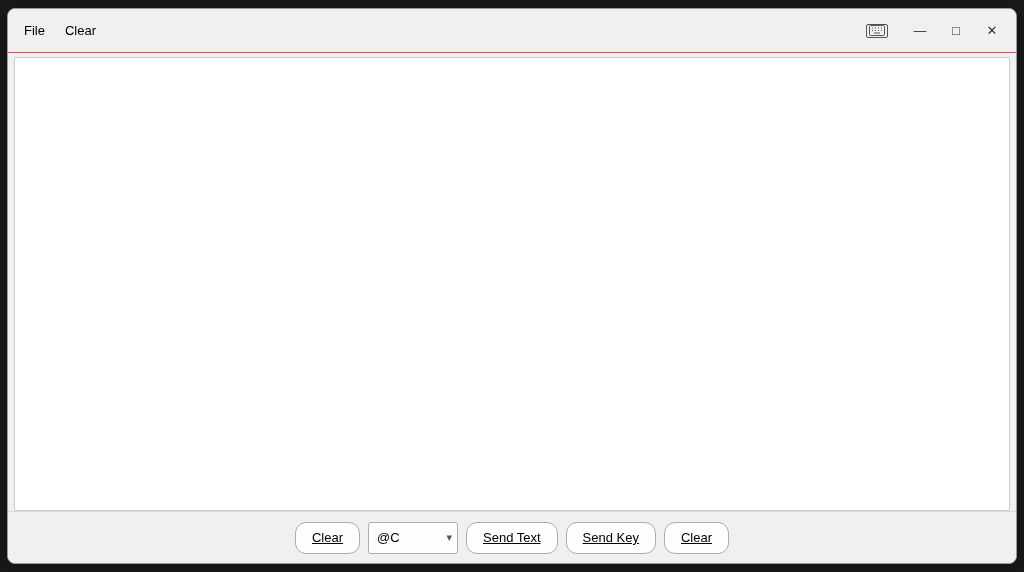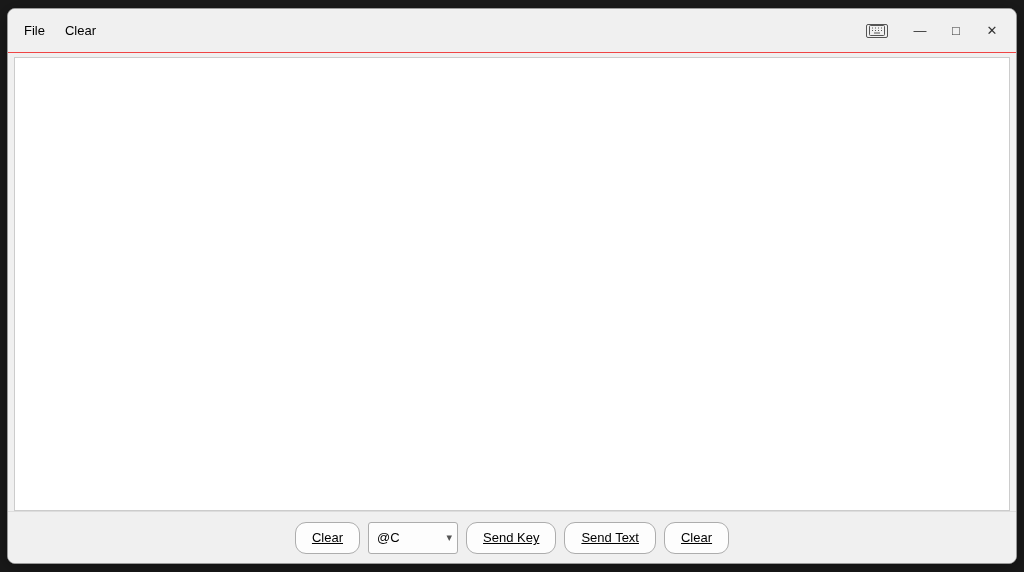--- a/index.html
+++ b/index.html
@@ -205,17 +205,17 @@
       <select class="dropdown-select">
         <option>@C</option>
         <option>@A</option>
         <option>@B</option>
         <option>@D</option>
         <option>@E</option>
       </select>
       <span class="dropdown-arrow">▾</span>
     </div>
 
+    <button class="btn">Send Text</button>
     <button class="btn">Send Key</button>
-    <button class="btn">Send Text</button>
     <button class="btn">Clear</button>
   </div>
 </div>
 
 </body></html>

